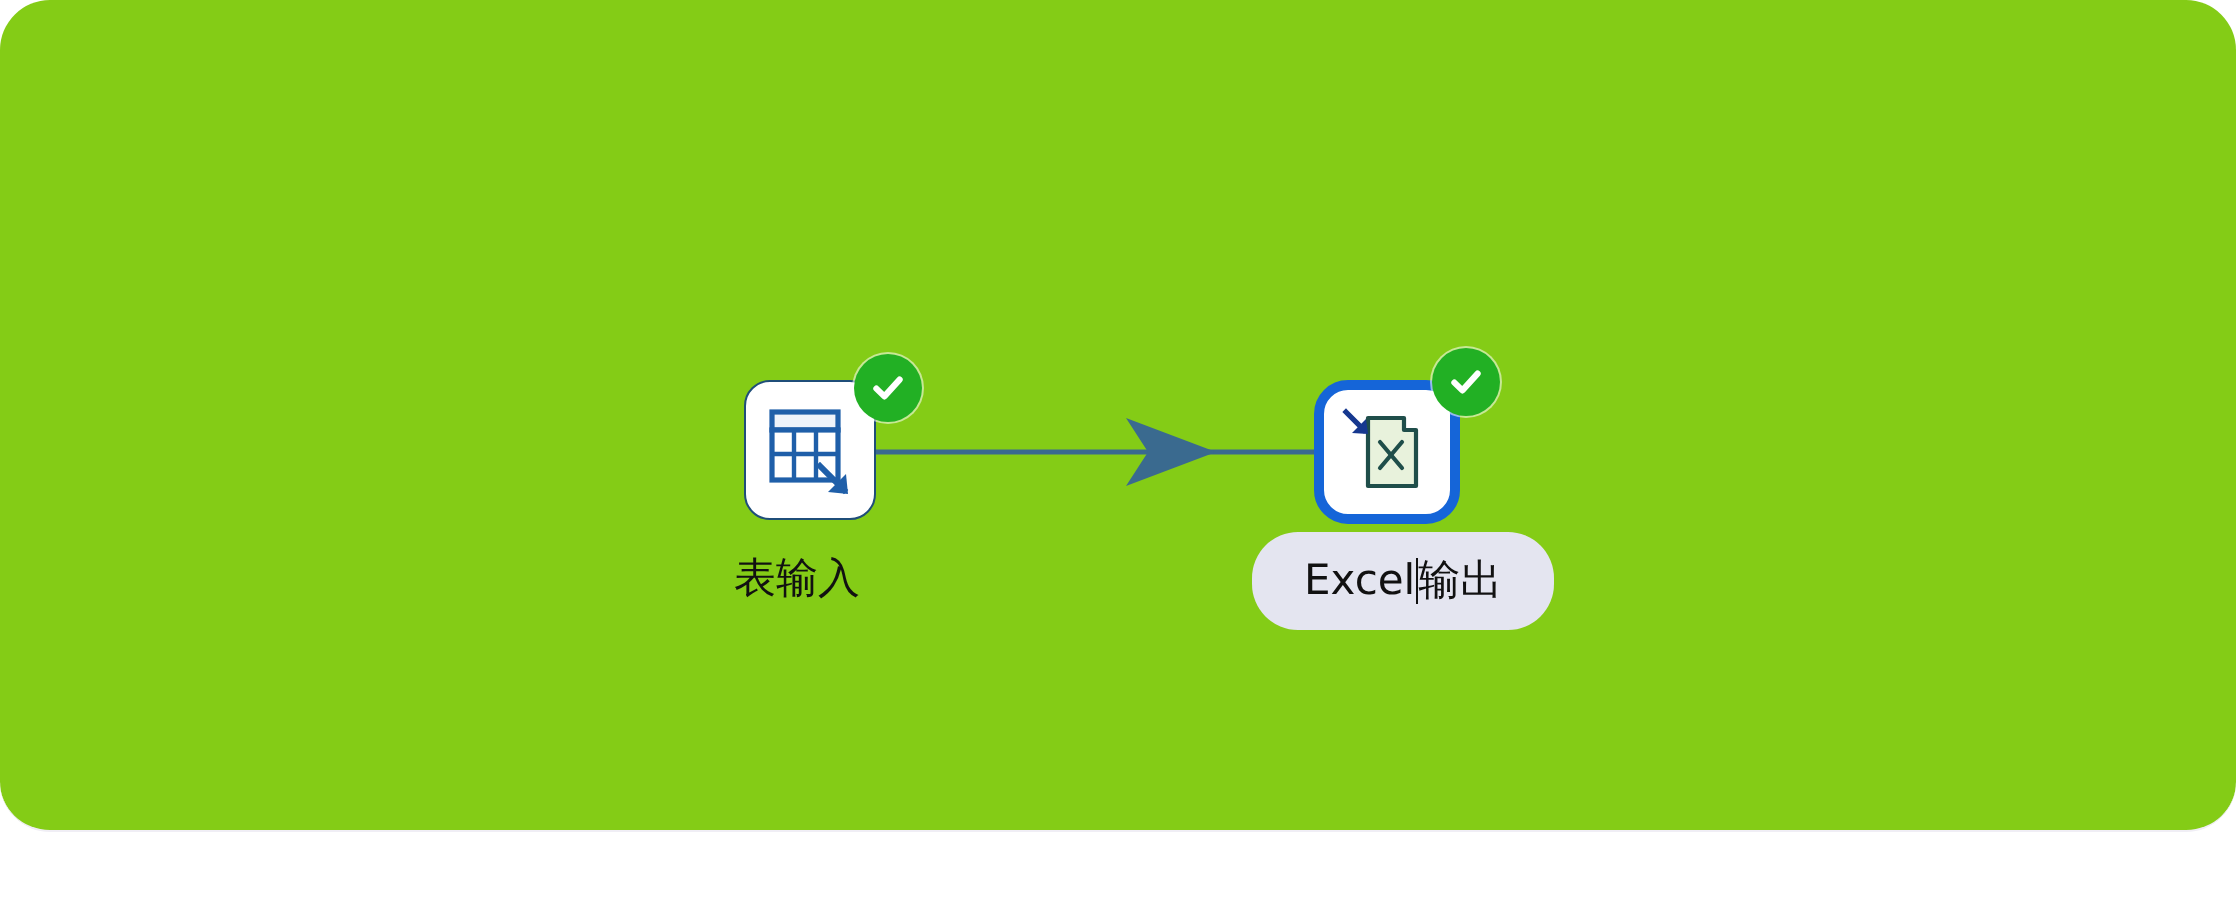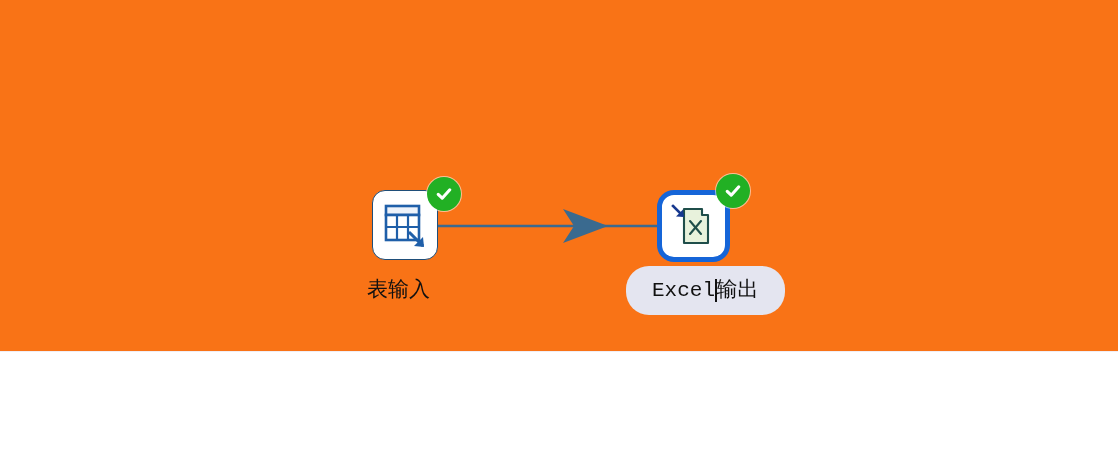--- a/index.html
+++ b/index.html
@@ -9,25 +9,26 @@
   }
   body {
     width: 1118px;
     height: 460px;
     overflow: hidden;
     font-family: "Liberation Sans", "DejaVu Sans", sans-serif;
   }
   #canvas {
     position: relative;
     width: 1118px;
-    height: 352px;
-    background: #f97316;
+    height: 416px;
+    background: #84cc16;
     border-bottom: 1px solid #f0eef5;
     box-sizing: border-box;
     overflow: hidden;
+    border-radius: 25px;
   }
   
   #edge-layer {
     position: absolute;
     left: 0;
     top: 0;
     width: 1118px;
     height: 460px;
     pointer-events: none;
   }
@@ -156,19 +157,19 @@
       </svg>
     </div>
 
     <div class="badge" style="left:59px; top:-16px;">
       <svg width="20" height="20" viewBox="0 0 20 20">
         <path d="M 4.2 10.3 L 8.2 14.2 L 15.8 5.8" stroke="#ffffff" stroke-width="3.1" fill="none" stroke-linecap="round" stroke-linejoin="round"></path>
       </svg>
     </div>
   </div>
 
-  <div class="node-label editing" style="left:626px; top:266px;font-family:Liberation Mono, monospace;">
+  <div class="node-label editing" style="left:626px; top:266px;">
     <span>Excel</span>
       <span class="caret"></span>
       <span>输出</span>
   </div>
 
 </div>
 
 </body></html>

